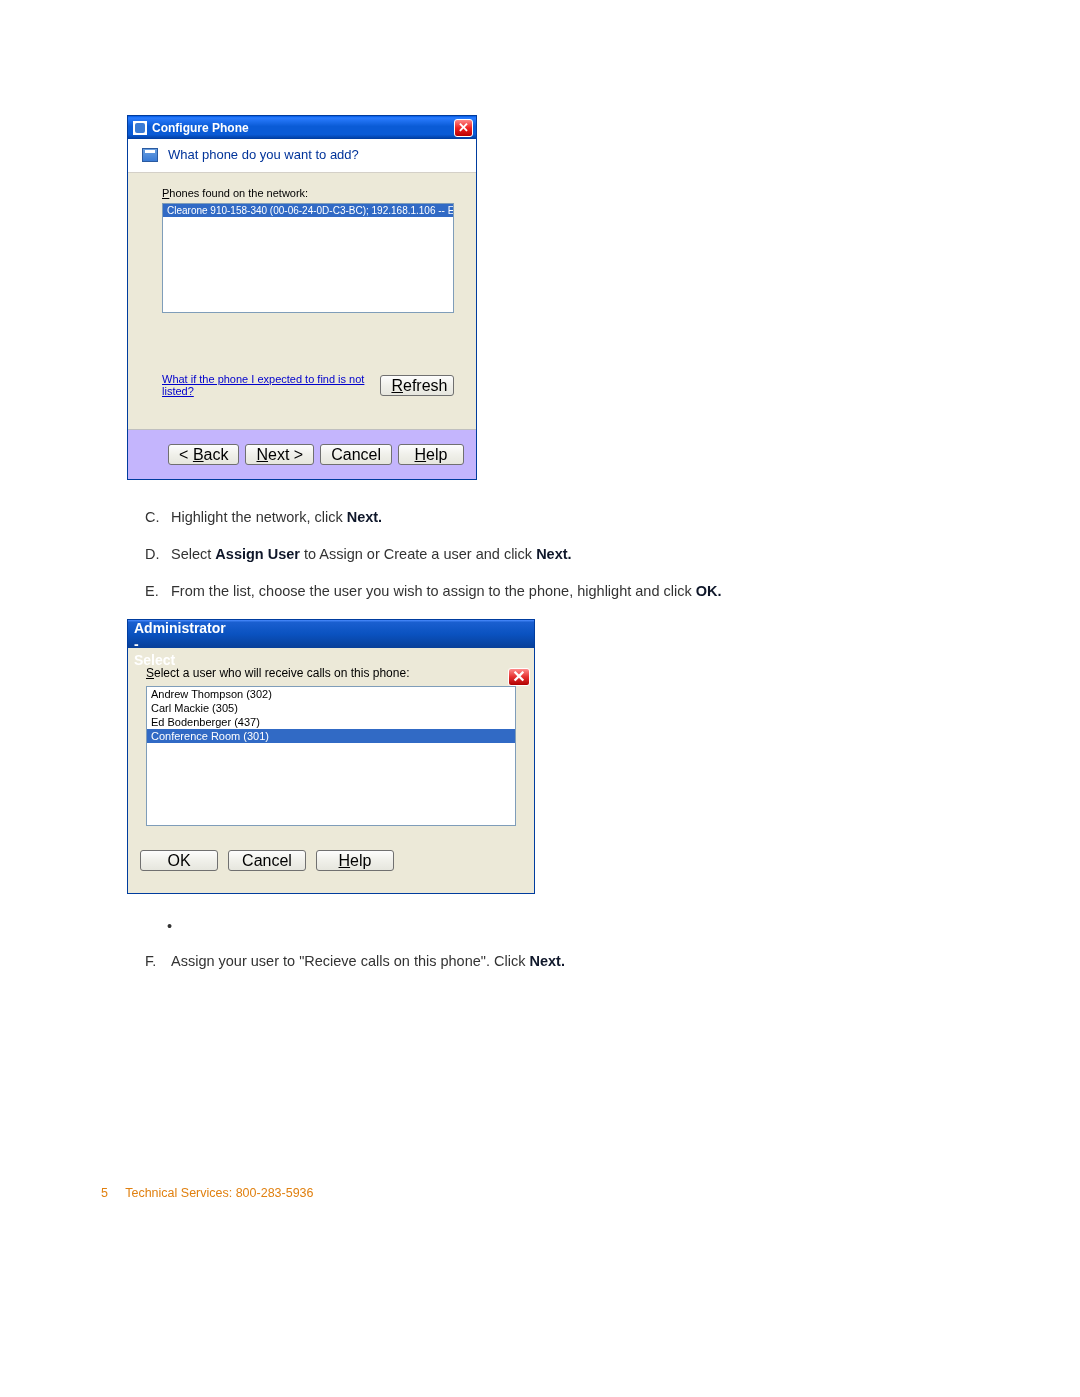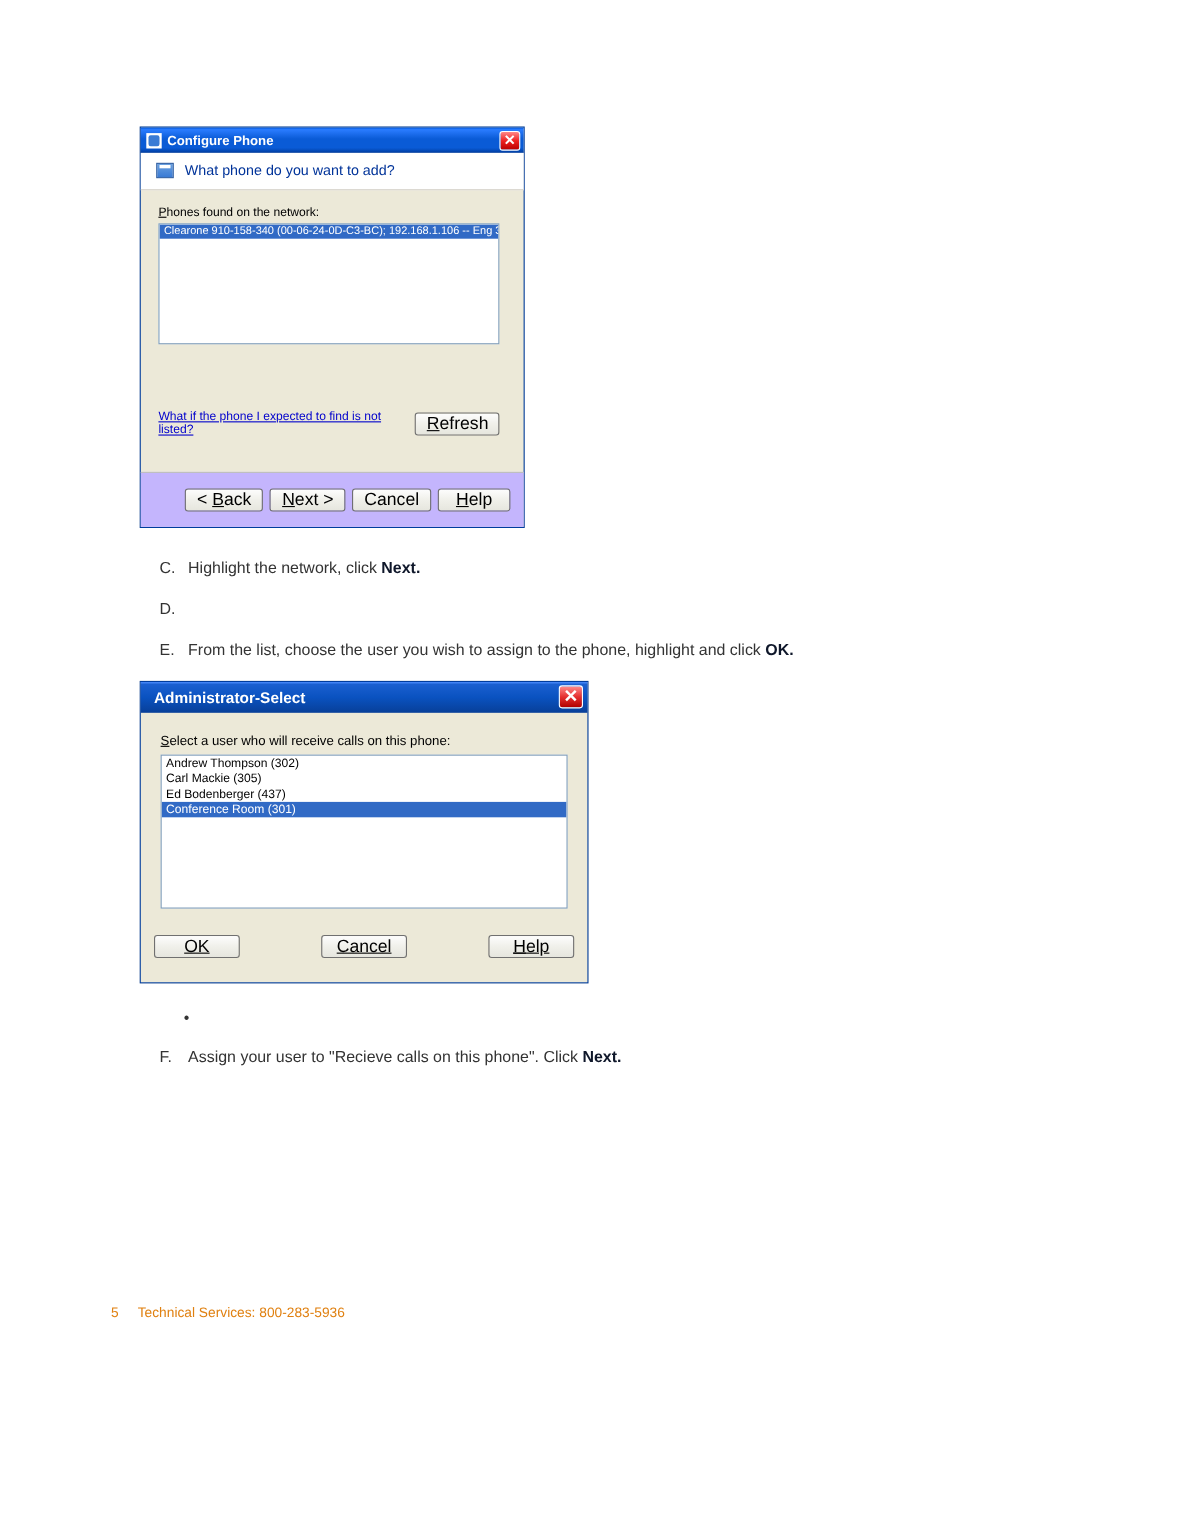--- a/index.html
+++ b/index.html
@@ -88,21 +88,21 @@
     content: "";
     position: absolute;
     left: 2px; top: 1px; right: 2px; height: 3px;
     background: #fff;
   }
   .wizard-header-title {
     color: #003399;
     font-size: 13px;
   }
   .wizard-body {
-    padding: 14px 22px 10px 16px;
+    padding: 14px 22px 10px 34px;
   }
   .field-label {
     font-size: 11px;
     margin-bottom: 4px;
   }
   .field-label .ul { text-decoration: underline; }
   .listbox {
     background: #fff;
     border: 1px solid #7f9db9;
     height: 110px;
@@ -182,25 +182,26 @@
     font-weight: 300;
   }
   .bullet-row .dot { width: 18px; flex-shrink:0; }
 
   
   .dialog2 { width: 408px; margin-top: 10px; }
   .titlebar2 {
     background: linear-gradient(to bottom, #4a8cff 0%, #1a5fd0 8%, #0a52c0 50%, #083f98 100%);
     height: 28px;
     display: flex;
-    align-items: center;
+    align-items: flex-start;
     padding: 0 4px 0 6px;
     color: #fff;
     font-weight: bold;
     font-size: 14px;
+    flex-direction: column;
   }
   .titlebar2 .title-main { }
   .close-btn2 {
     margin-left: auto;
     width: 22px;
     height: 21px;
     display: flex;
     align-items: center;
     justify-content: center;
     background: linear-gradient(to bottom, #ff8a8a 0%, #e53030 50%, #b00000 100%);
@@ -218,23 +219,22 @@
   .dialog2-body .field-label { font-size: 12px; margin-bottom: 6px; }
   .new-user-row {
     display: flex;
     justify-content: flex-end;
     margin-top: 10px;
     margin-bottom: 6px;
   }
   .dialog2-footer {
     padding: 18px 12px 22px 12px;
     display: flex;
-    justify-content: space-between;
+    justify-content: flex-start;
     gap: 10px;
-    text-decoration: underline;
   }
   .xp-btn.wide { min-width: 78px; }
 
   
   .page-footer {
     position: absolute;
     left: 101px;
     top: 1186px;
     font-size: 12.5px;
     color: #e08010;
@@ -276,20 +276,21 @@
     </div>
   </div>
 
   <div class="instructions">
     <div class="row">
       <span class="letter">C.</span>
       <span><span>Highlight the network, click </span><b>Next.</b></span>
     </div>
     <div class="row">
       <span class="letter">D.</span>
+      <span><span>Select </span><b>Assign User</b><span> to Assign or Create a user and click </span><b>Next.</b></span>
     </div>
     <div class="row">
       <span class="letter">E.</span>
       <span><span>From the list, choose the user you wish to assign to the phone, highlight and click </span><b>OK.</b></span>
     </div>
   </div>
 
   <div class="dialog dialog2">
     <div class="titlebar2">
       <span class="app-icon" style="margin-right:6px;"></span>

